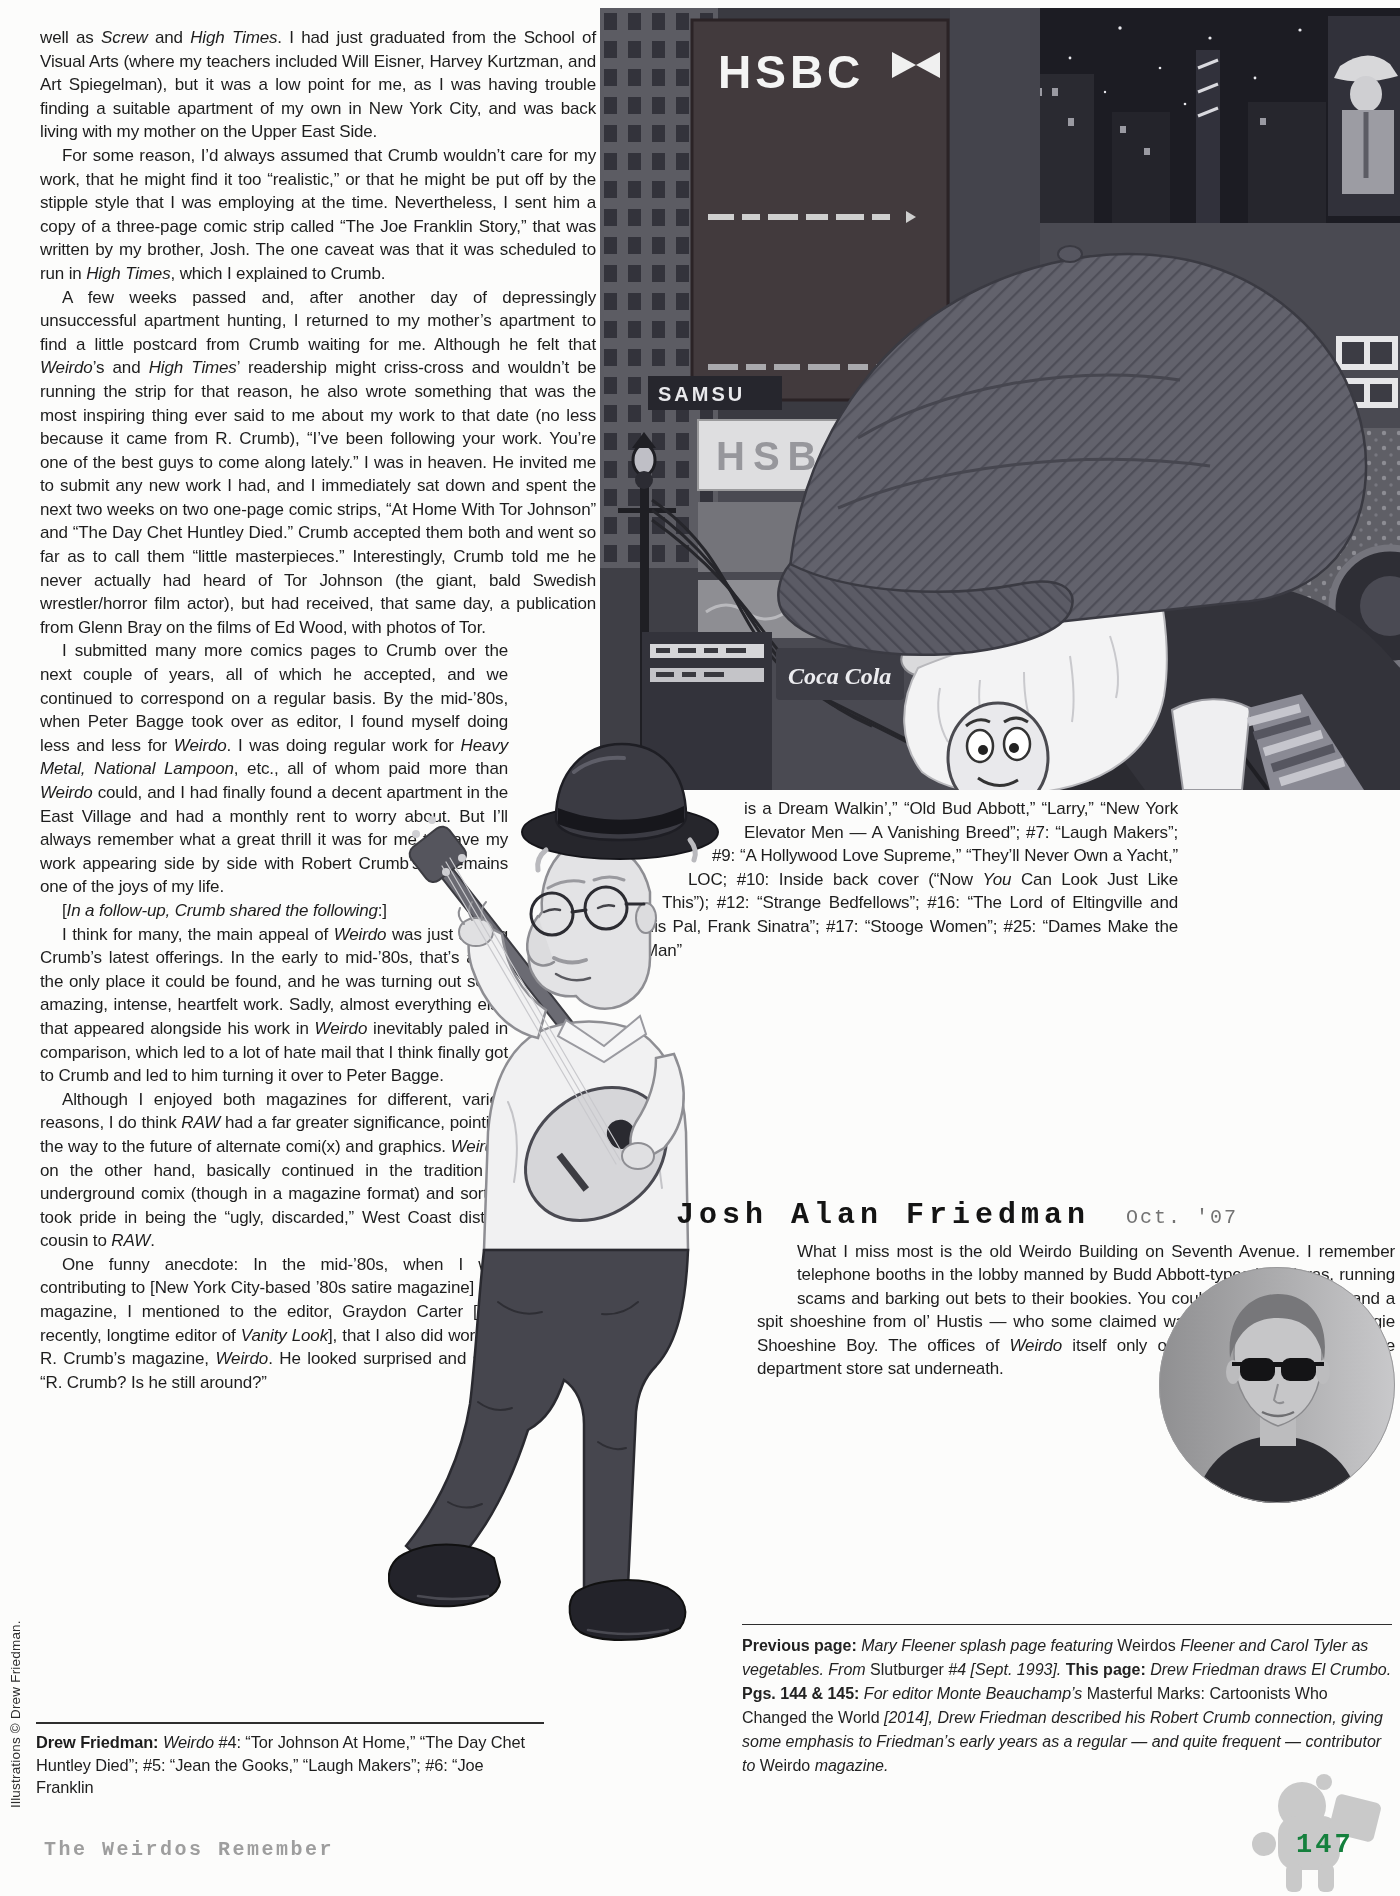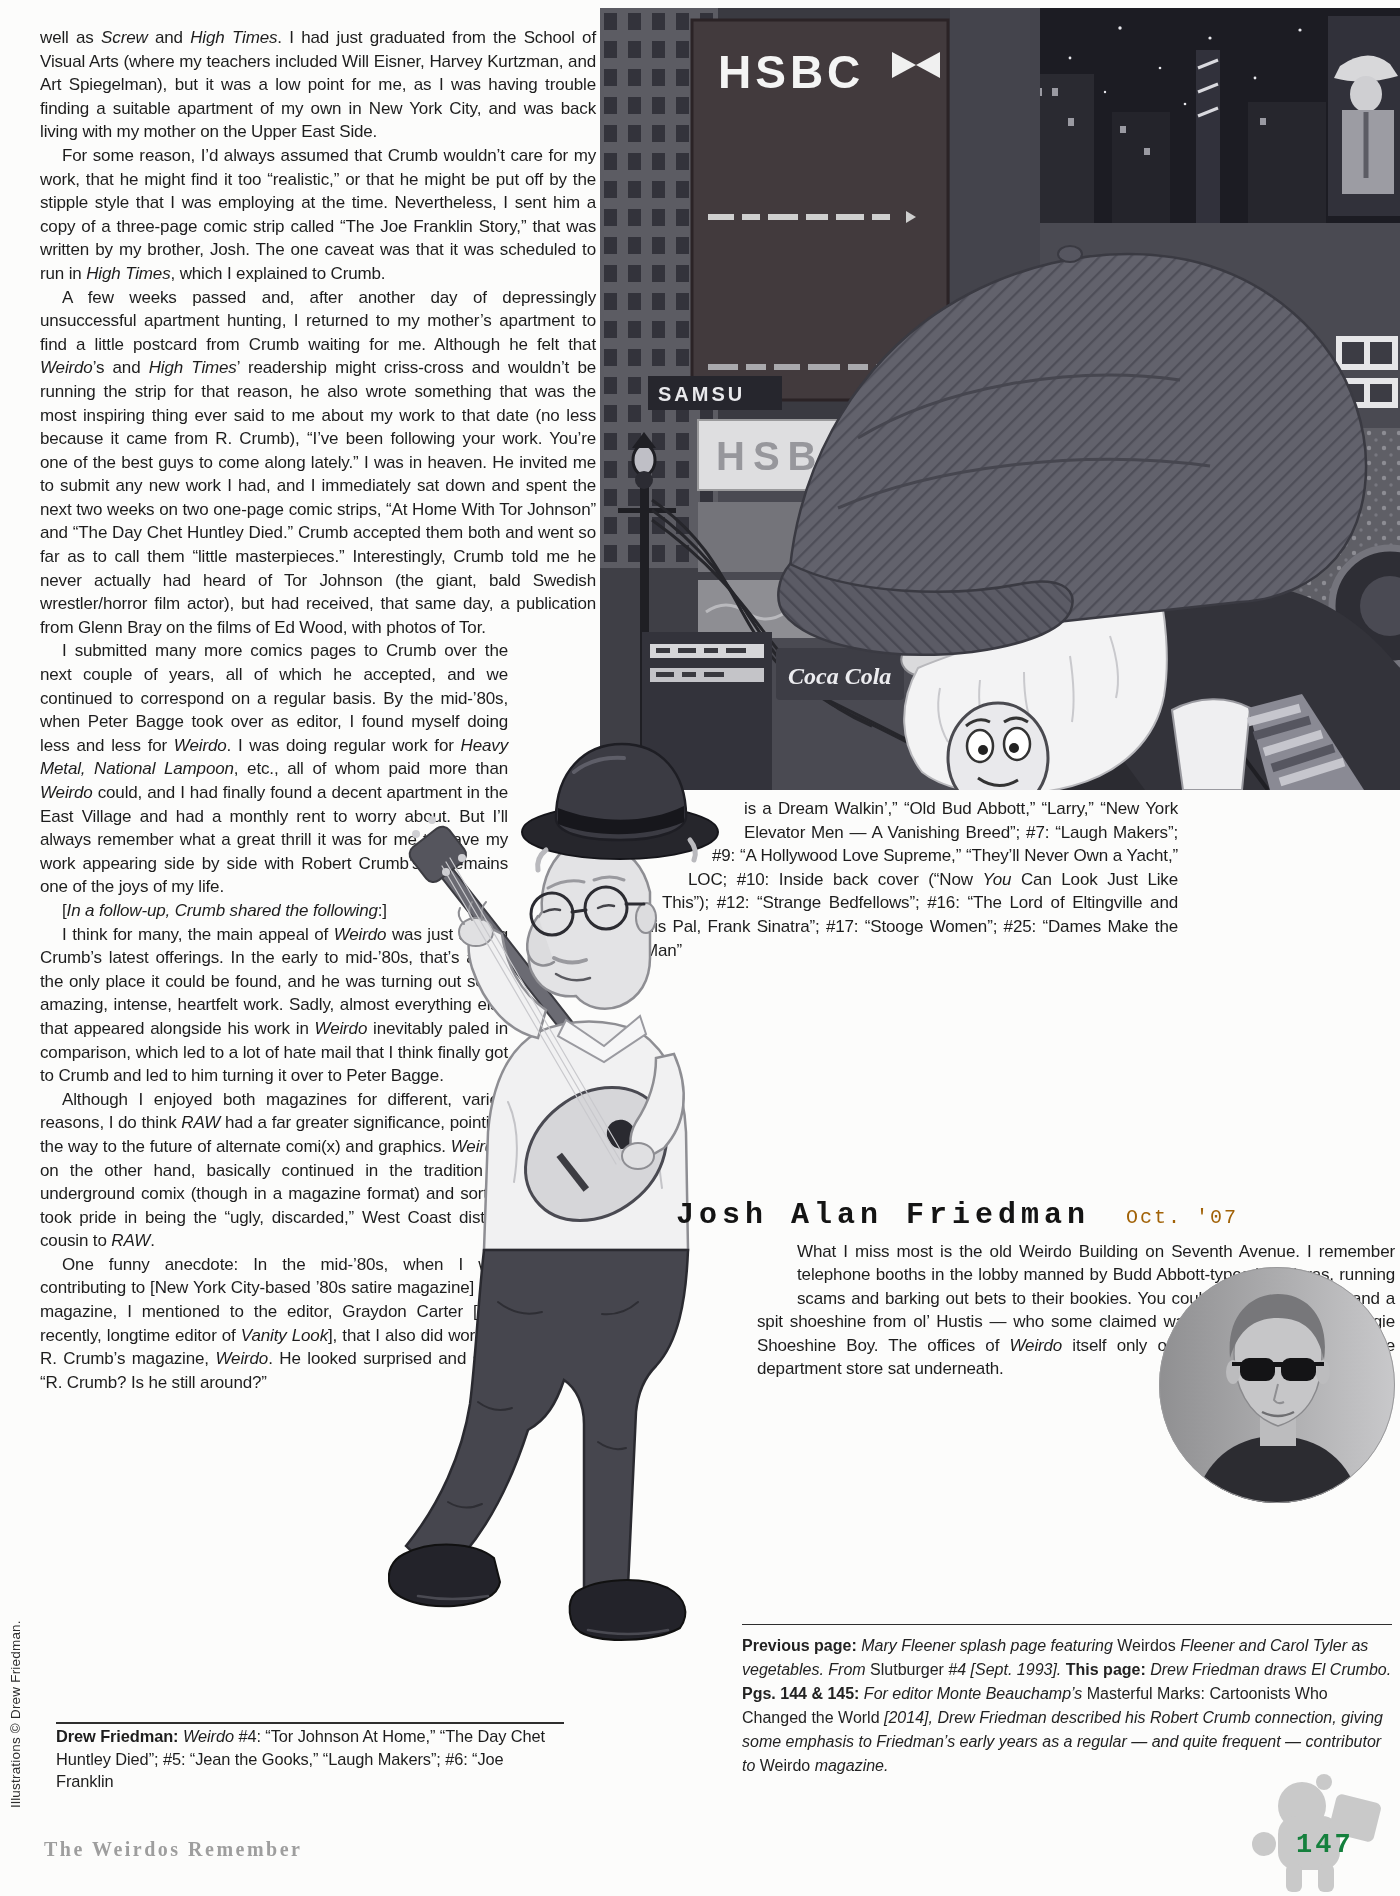--- a/index.html
+++ b/index.html
@@ -7,48 +7,48 @@
         font-family:"Liberation Sans",sans-serif;color:#1d1d1d;overflow:hidden;margin:0 auto;}
   .page *{box-sizing:border-box;}
 
   
   .col-left{position:absolute;left:40px;top:26px;width:556px;
             font-size:17px;line-height:23.6px;letter-spacing:-0.15px;text-align:justify;}
   .col-left p{margin:0;}
   .ind{text-indent:22px;}
   .wrap-spacer{float:right;width:88px;height:820px;margin-top:70px;}
 
-  .footnote{position:absolute;left:56px;top:1722px;width:508px;
-            border-top:2px solid #2e2e2e;padding-top:1px;
+  .footnote{position:absolute;left:36px;top:1722px;width:508px;
+            border-top:2px solid #2e2e2e;padding-top:7px;
             font-size:16.4px;line-height:22.6px;letter-spacing:-0.1px;}
 
   .cont-right{position:absolute;left:616px;top:797px;width:562px;
               font-size:17px;line-height:23.6px;letter-spacing:-0.15px;text-align:justify;}
   .stair{float:left;clear:left;}
 
   .josh-head{position:absolute;left:676px;top:1198px;display:flex;align-items:baseline;gap:36px;}
   .josh-title{font-family:"Liberation Mono",monospace;font-weight:700;font-size:30px;
               letter-spacing:5px;color:#141414;white-space:nowrap;}
-  .josh-date{font-family:"Liberation Mono",monospace;font-size:20px;letter-spacing:2px;color:#a16207;white-space:nowrap;}
+  .josh-date{font-family:"Liberation Mono",monospace;font-size:20px;letter-spacing:2px;color:#737373;white-space:nowrap;}
 
   .josh-body{position:absolute;left:712px;top:1240px;width:683px;
              font-size:17px;line-height:23.4px;letter-spacing:-0.15px;text-align:justify;}
   .josh-body p{margin:0;}
   .photo-spacer{float:right;clear:right;width:246px;height:236px;}
 
   .caption{position:absolute;left:742px;top:1624px;width:650px;
            border-top:1.5px solid #2e2e2e;padding-top:9px;
            font-size:16px;line-height:24px;text-align:left;font-style:italic;color:#222;}
   .caption .rm, .rm{font-style:normal;}
 
   .credit-rotated{position:absolute;left:8px;top:1808px;transform:rotate(-90deg);
                   transform-origin:0 0;white-space:nowrap;font-size:13.5px;
                   letter-spacing:0.2px;color:#2c2c2c;}
 
-  .footer-title{position:absolute;left:44px;top:1838px;font-family:Liberation Serif, serif;
+  .footer-title{position:absolute;left:44px;top:1838px;font-family:Liberation Mono, monospace;
                 font-size:20px;font-weight:700;letter-spacing:2.5px;color:#9e9e9e;}
   .page-num{position:absolute;left:1296px;top:1830px;font-family:"Liberation Mono",monospace;
             font-size:27px;font-weight:700;letter-spacing:3px;color:#15803d;}
 
   
   .art-top{position:absolute;left:600px;top:8px;}
   .art-figure{position:absolute;left:388px;top:702px;}
   .photo{position:absolute;left:1158px;top:1266px;}
   .mascot{position:absolute;left:1236px;top:1770px;}
 </style>

